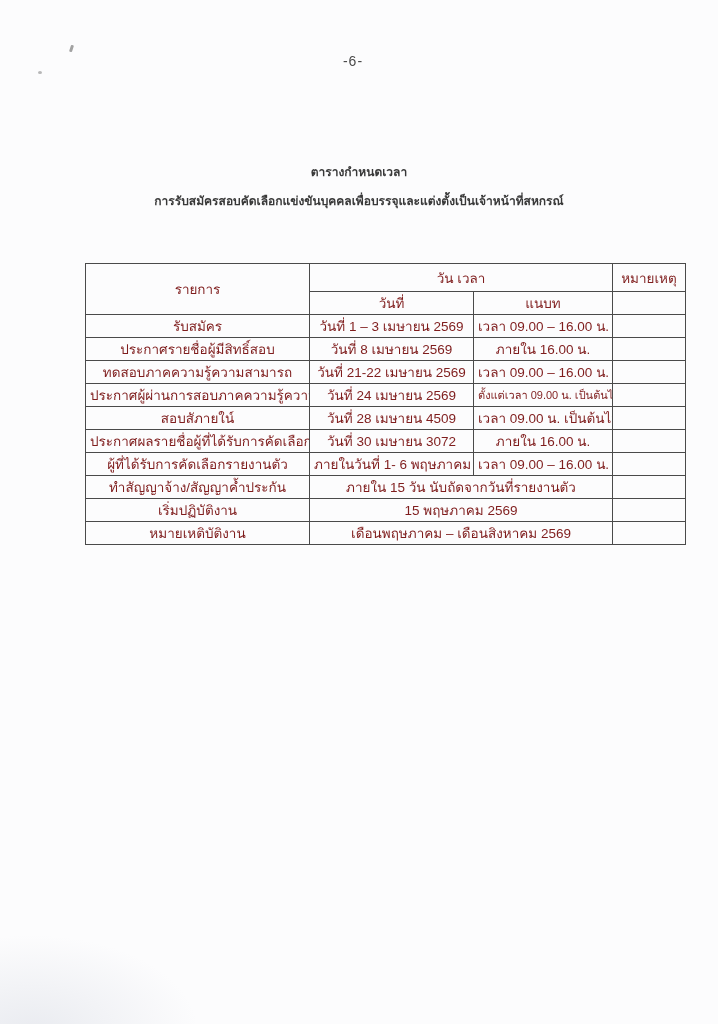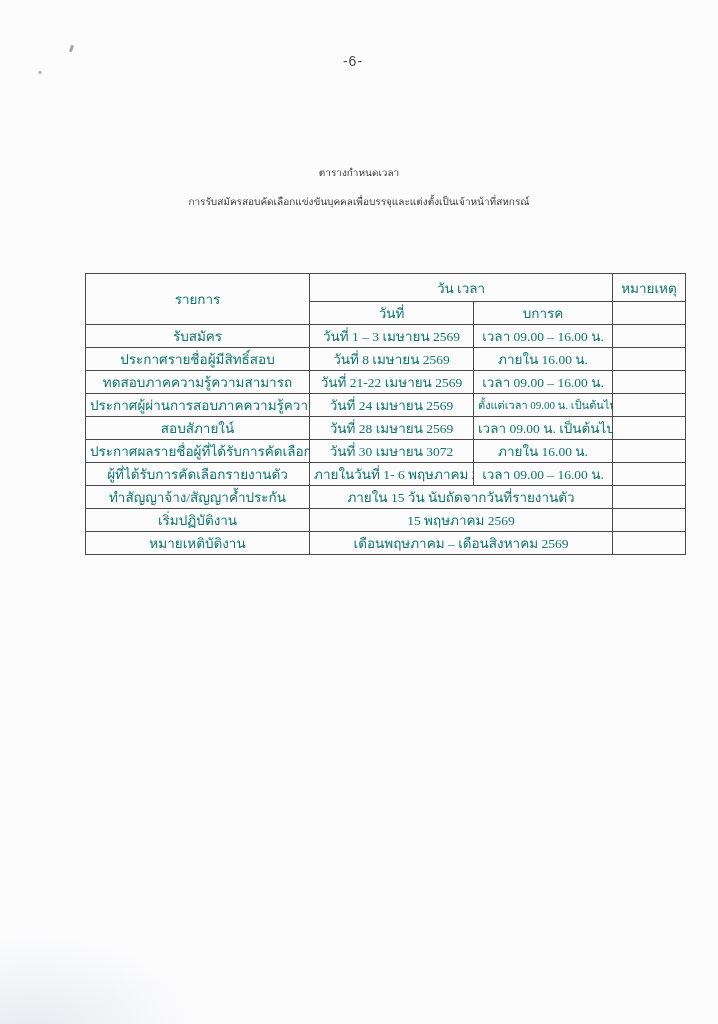--- a/index.html
+++ b/index.html
@@ -58,36 +58,35 @@
     font-size: 14px;
     color: #4a4a4a;
     letter-spacing: 1px;
   }
   .title-block {
     position: absolute;
     top: 158px;
     left: 0;
     width: 718px;
     text-align: center;
-    font-weight: normal;
-    font-size: 10px;
+    font-weight: bold;
+    font-size: 12px;
     line-height: 29px;
     color: #383838;
   }
   table.schedule {
     position: absolute;
     left: 85px;
-    top: 273px;
+    top: 263px;
     width: 600px;
     border-collapse: collapse;
     table-layout: fixed;
     border: 1.6px solid #454545;
     font-size: 13.5px;
-    color: #0f766e;
-    font-family: Liberation Serif, serif;
+    color: #7f1d1d;
   }
   table.schedule th,
   table.schedule td {
     border: 1px solid #4a4a4a;
     padding: 0 4px;
     font-weight: normal;
     text-align: center;
     vertical-align: middle;
     overflow: hidden;
     white-space: nowrap;
@@ -124,21 +123,21 @@
       <col style="width:73px">
     </colgroup>
     <thead>
       <tr class="hdr-top">
         <th rowspan="2">รายการ</th>
         <th colspan="2">วัน เวลา</th>
         <th>หมายเหตุ</th>
       </tr>
       <tr class="hdr-sub">
         <th>วันที่</th>
-        <th>บการค</th>
+        <th>แนบท</th>
         <th></th>
       </tr>
     </thead>
     <tbody>
       <tr>
         <td class="cell-item">รับสมัคร</td>
         <td>วันที่ 1 – 3 เมษายน 2569</td>
         <td>เวลา 09.00 – 16.00 น.</td>
         <td></td>
       </tr>
@@ -155,21 +154,21 @@
         <td></td>
       </tr>
       <tr>
         <td class="cell-item">ประกาศผู้ผ่านการสอบภาคความรู้ความสามารถ</td>
         <td>วันที่ 24 เมษายน 2569</td>
         <td class="cell-time-small">ตั้งแต่เวลา 09.00 น. เป็นต้นไป</td>
         <td></td>
       </tr>
       <tr>
         <td class="cell-item">สอบสัภายใน์</td>
-        <td>วันที่ 28 เมษายน 2569</td>
+        <td>วันที่ 28 เมษายน 4509</td>
         <td>เวลา 09.00 น. เป็นต้นไป</td>
         <td></td>
       </tr>
       <tr>
         <td class="cell-item">ประกาศผลรายชื่อผู้ที่ได้รับการคัดเลือกแข่งขัน</td>
         <td>วันที่ 30 เมษายน 3072</td>
         <td>ภายใน 16.00 น.</td>
         <td></td>
       </tr>
       <tr>

